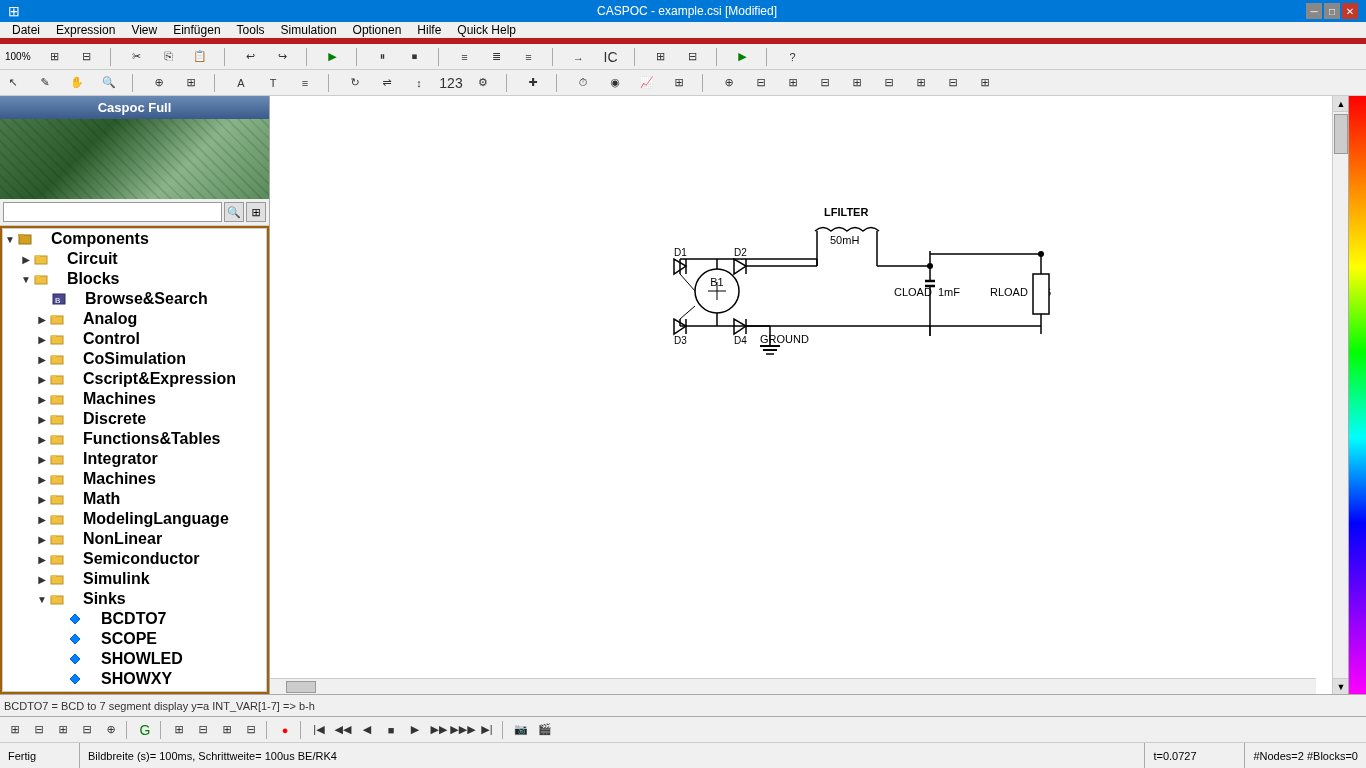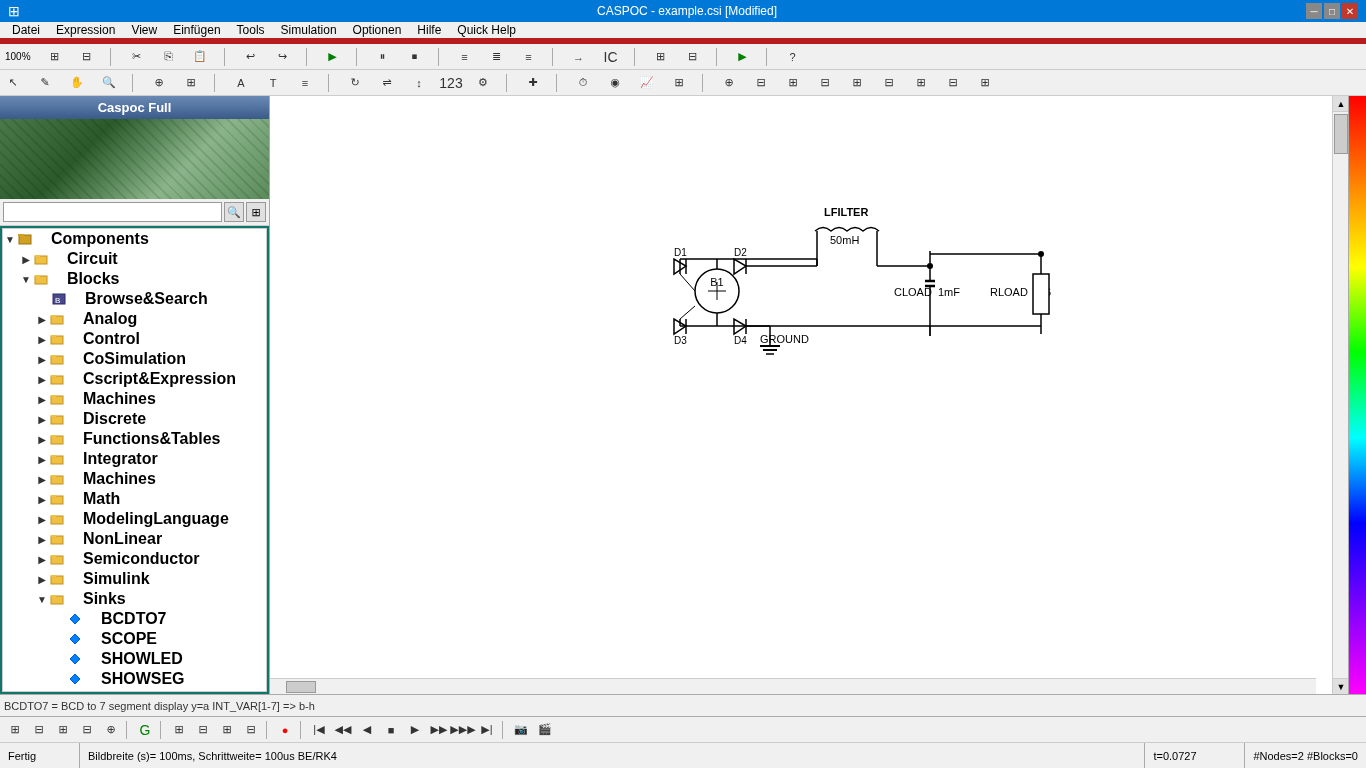--- a/index.html
+++ b/index.html
@@ -67,21 +67,21 @@
 
     
     #main-area {
       display: flex;
       height: calc(768px - 22px - 22px - 26px - 26px - 26px - 22px - 26px);
     }
 
     
     #sidebar {
       width: 270px;
-      background: #0f766e;
+      background: #a16207;
       border-right: 1px solid #aaa;
       display: flex;
       flex-direction: column;
       overflow: hidden;
     }
     #sidebar-header {
       background: linear-gradient(to bottom, #6a8ab5, #3a5a8a);
       color: white;
       font-weight: bold;
       font-size: 13px;
@@ -603,32 +603,20 @@
         <div class="tree-item">
           <span class="tree-indent"></span>
           <span class="tree-indent"></span>
           <span class="tree-indent"></span>
           <span class="tree-indent"></span>
           <span class="tree-icon">
             <svg width="16" height="16">
               <polygon points="8,3 13,8 8,13 3,8" fill="#0080ff" stroke="#0060cc" stroke-width="1"></polygon>
             </svg>
           </span>
-          <span class="tree-label">SHOWSEG</span>
-        </div>
-        <div class="tree-item">
-          <span class="tree-indent"></span>
-          <span class="tree-indent"></span>
-          <span class="tree-indent"></span>
-          <span class="tree-indent"></span>
-          <span class="tree-icon">
-            <svg width="16" height="16">
-              <polygon points="8,3 13,8 8,13 3,8" fill="#0080ff" stroke="#0060cc" stroke-width="1"></polygon>
-            </svg>
-          </span>
           <span class="tree-label">SHOWXY</span>
         </div>
         <div class="tree-item">
           <span class="tree-indent"></span>
           <span class="tree-indent"></span>
           <span class="tree-toggle">▶</span>
           <span class="tree-icon">
             <svg width="16" height="16">
               <rect x="2" y="5" width="12" height="8" fill="#f0c040" stroke="#c09020" stroke-width="1"></rect>
               <rect x="2" y="4" width="5" height="2" fill="#f0c040"></rect>

